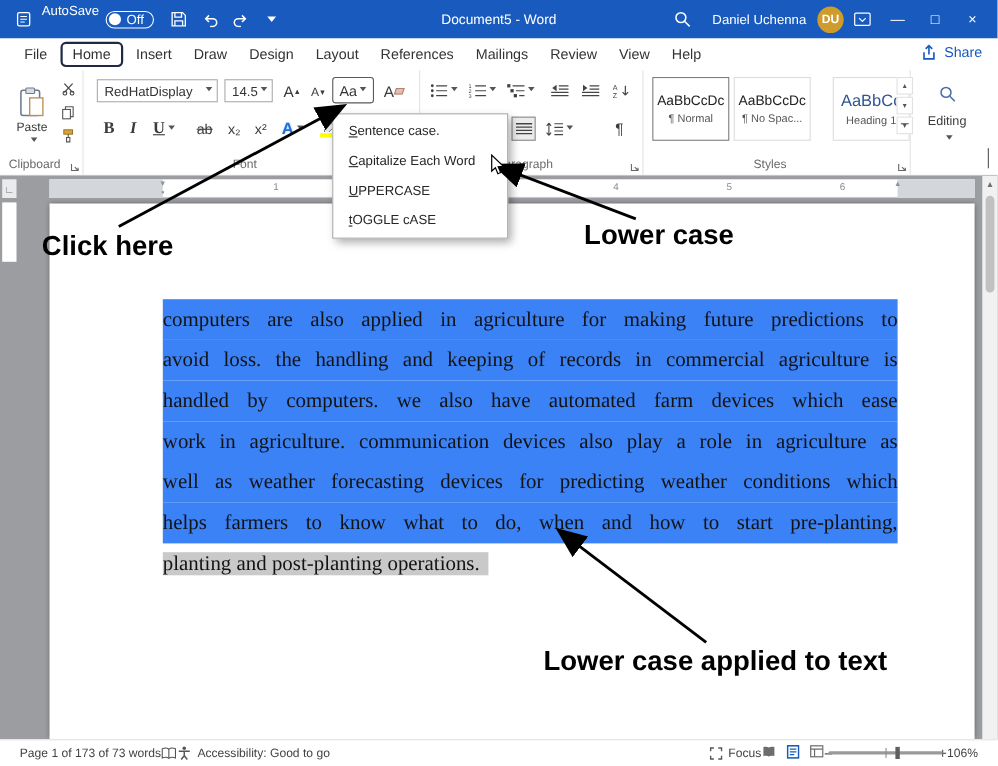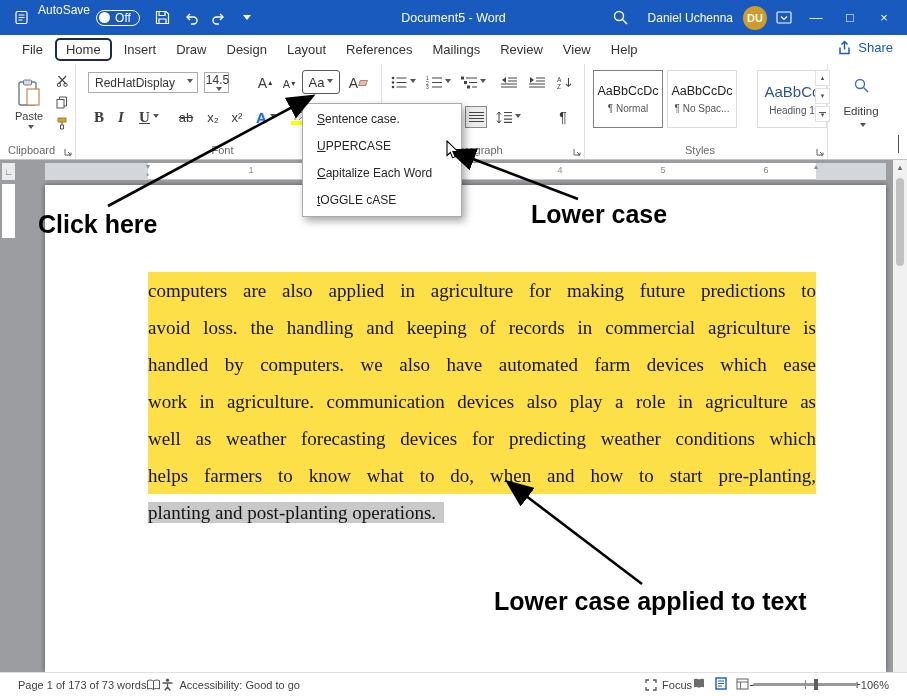--- a/index.html
+++ b/index.html
@@ -61,21 +61,21 @@
   .ruler-corner { position:absolute; left:2px; top:3px; width:13px; height:17px; background:#e9ebed;
                   color:#707070; font-size:9px; display:flex; align-items:center; justify-content:center; }
   .vruler { position:absolute; left:2px; top:24px; width:13px; height:54px; background:#fff; }
   .hruler { position:absolute; left:45px; top:3px; width:841px; height:17px; background:#fff; border-bottom:1px solid #c9c9c9; }
   .rm { position:absolute; top:0; height:17px; background:#d3d7db; }
   .rnum { position:absolute; top:2px; width:12px; margin-left:-6px; text-align:center; font-size:9px; color:#8a8a8a; }
   .imark { position:absolute; top:0; font-size:8px; line-height:8px; color:#8b939b; text-align:center; width:10px; margin-left:-5px; }
   .page { position:absolute; left:45px; top:25px; width:841px; height:487px; background:#fff; box-shadow:0 0 5px rgba(0,0,0,.45); }
   .textblock { position:absolute; left:103px; top:87px; width:668px; }
   .tline { font-family:"Liberation Serif", serif; font-size:19px; line-height:37px; color:#131313;
-           text-align:justify; text-align-last:justify; background:#fde047; }
+           text-align:justify; text-align-last:justify; background:#3b82f6; }
   .tline.last { text-align-last:left; background:transparent; }
   .tline.last .hl { background:#c9c9c9; padding-right:8px; }
   .vscroll { position:absolute; right:0; top:0; width:14px; height:512px; background:#f1f1f1; }
   .vthumb { position:absolute; left:3px; top:18px; width:8px; height:88px; background:#c1c1c1; border-radius:4px; }
   .vs-up { position:absolute; left:0; top:2px; width:14px; text-align:center; font-size:9px; color:#707070; }
 
   
   .statusbar { position:absolute; left:0; top:672px; width:907px; height:24px; background:#fff; border-top:1px solid #e1e1e1;
                display:flex; align-items:center; font-size:11px; color:#424242; padding:0 18px; }
   .sb-it { display:flex; align-items:center; gap:5px; }
@@ -219,21 +219,21 @@
             <path d="M1 1v6h6M4 4l3 3M7 4.5V7H4.5" stroke="#666" fill="none" stroke-width="1"></path>
           </svg>
       </span>
     </div>
 
     <div class="rgroup" style="left:76px; width:306px;">
       <div class="combo" style="left:12px; top:8px; width:110px;">
         <span>RedHatDisplay</span>
           <span class="da"></span>
       </div>
-      <div class="combo" style="left:128px; top:8px; width:25px;flex-direction:column;">
+      <div class="combo" style="left:128px; top:8px; width:44px;">
         <span>14.5</span>
           <span class="da"></span>
       </div>
       <div class="rbtn" style="left:178px; top:8px; width:22px; height:21px; font-size:14px;">
         <span>A</span>
           <span style="font-size:8px; margin-left:1px;">▴</span>
       </div>
       <div class="rbtn" style="left:202px; top:10px; width:22px; height:19px; font-size:11px;">
         <span>A</span>
           <span style="font-size:8px; margin-left:1px;">▾</span>
@@ -497,22 +497,22 @@
     <span class="zoomtrack" style="margin:0 -4px;">
       <span class="zoomnotch"></span>
       <span class="zoomthumb"></span>
     </span>
     <span class="sb-it" style="font-size:13px;">+</span>
     <span class="sb-it">106%</span>
   </div>
 
   <div class="case-menu">
     <div class="cm-item">Sentence case.</div>
+    <div class="cm-item">Capitalize Each Word</div>
     <div class="cm-item">UPPERCASE</div>
-    <div class="cm-item">Capitalize Each Word</div>
     <div class="cm-item">tOGGLE cASE</div>
   </div>
 
   <div class="ann" style="left:38px; top:210px;">Click here</div>
   <div class="ann" style="left:531px; top:200px;">Lower case</div>
   <div class="ann" style="left:494px; top:587px;">Lower case applied to text</div>
 
   <svg class="arrows">
     <defs>
       <marker id="ah" markerWidth="11" markerHeight="9" refX="9" refY="4.5" orient="auto">

